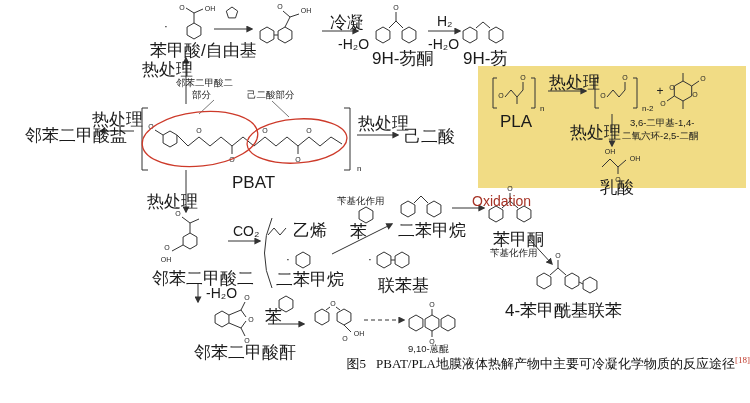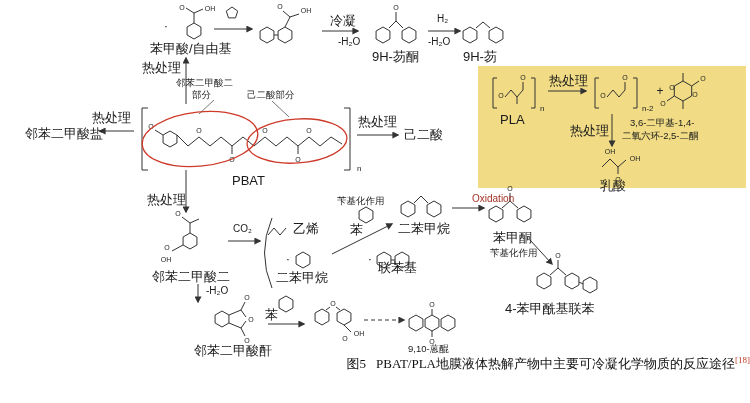--- a/index.html
+++ b/index.html
@@ -1,20 +1,20 @@
 <!DOCTYPE html>
 <html><head>
 <meta charset="utf-8">
 <style>
   html,body{margin:0;padding:0;background:#fff;}
   .stage{position:relative;width:750px;height:403px;background:#ffffff;overflow:hidden;
          font-family:"Liberation Sans",sans-serif;}
   .layer{position:absolute;left:0;top:0;}
-  .lbl{position:absolute;font-size:13px;color:#1a1a1a;white-space:nowrap;line-height:1;}
-  .sm{font-size:10px;text-align:right;}
+  .lbl{position:absolute;font-size:17px;color:#1a1a1a;white-space:nowrap;line-height:1;}
+  .sm{font-size:14px;text-align:right;}
   .tiny{font-size:9.5px;}
   .red{color:#a63326;padding-left:24px;}
   svg text{font-family:"Liberation Sans",sans-serif;fill:#222;stroke:none;}
   .cap{position:absolute;left:0;width:750px;text-align:right;color:#111;
        font-family:"Liberation Serif",serif;white-space:nowrap;}
   .cap-cn{top:355px;font-size:13px;}
   .cap-en{top:377px;font-size:13px;}
   .cap .pfx{margin-right:10px;}
   .cap sup{color:#c0392b;font-size:9px;}
 </style>
@@ -249,21 +249,21 @@
   <span class="lbl" style="left:92px;top:111px">热处理</span>
   <span class="lbl" style="left:358px;top:115px">热处理</span>
   <span class="lbl" style="left:404px;top:128px">己二酸</span>
   <span class="lbl" style="left:232px;top:174px">PBAT</span>
 
   <span class="lbl" style="left:147px;top:193px">热处理</span>
   <span class="lbl" style="left:152px;top:270px">邻苯二甲酸二</span>
   <span class="lbl sm" style="left:233px;top:224px">CO₂</span>
   <span class="lbl" style="left:293px;top:222px">乙烯</span>
   <span class="lbl" style="left:276px;top:271px">二苯甲烷</span>
-  <span class="lbl" style="left:378px;top:261px">联苯基</span>
+  <span class="lbl" style="left:378px;top:277px">联苯基</span>
   <span class="lbl sm" style="left:206px;top:286px">-H₂O</span>
   <span class="lbl" style="left:194px;top:344px">邻苯二甲酸酐</span>
   <span class="lbl" style="left:265px;top:308px">苯</span>
   <span class="lbl tiny" style="left:408px;top:344px">9,10-蒽醌</span>
 
   <span class="lbl tiny" style="left:337px;top:196px">苄基化作用</span>
   <span class="lbl" style="left:350px;top:223px">苯</span>
   <span class="lbl" style="left:398px;top:222px">二苯甲烷</span>
   <span class="lbl sm red" style="left:448px;top:194px">Oxidation</span>
   <span class="lbl" style="left:493px;top:231px">苯甲酮</span>

